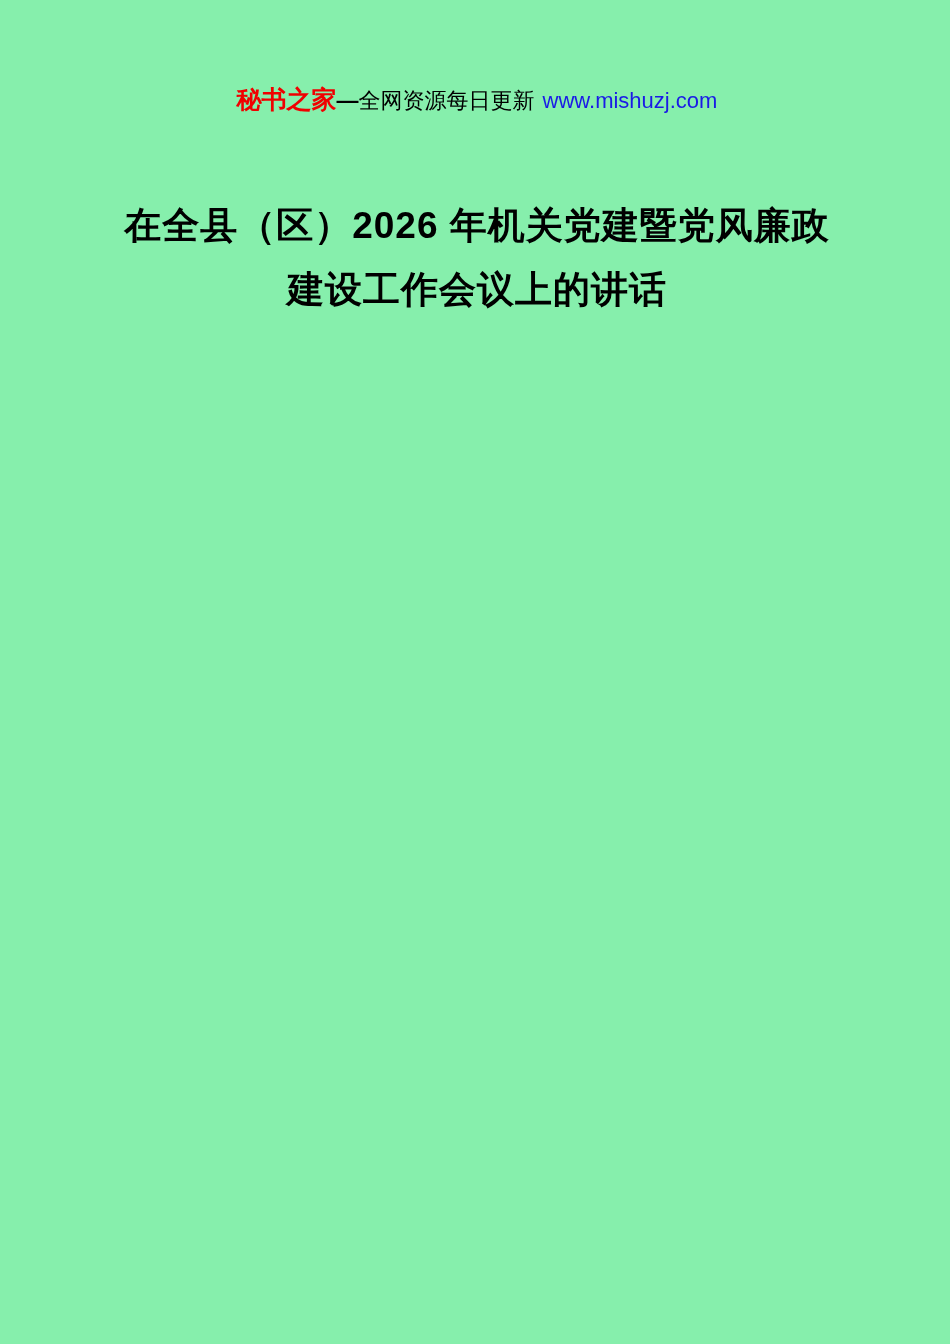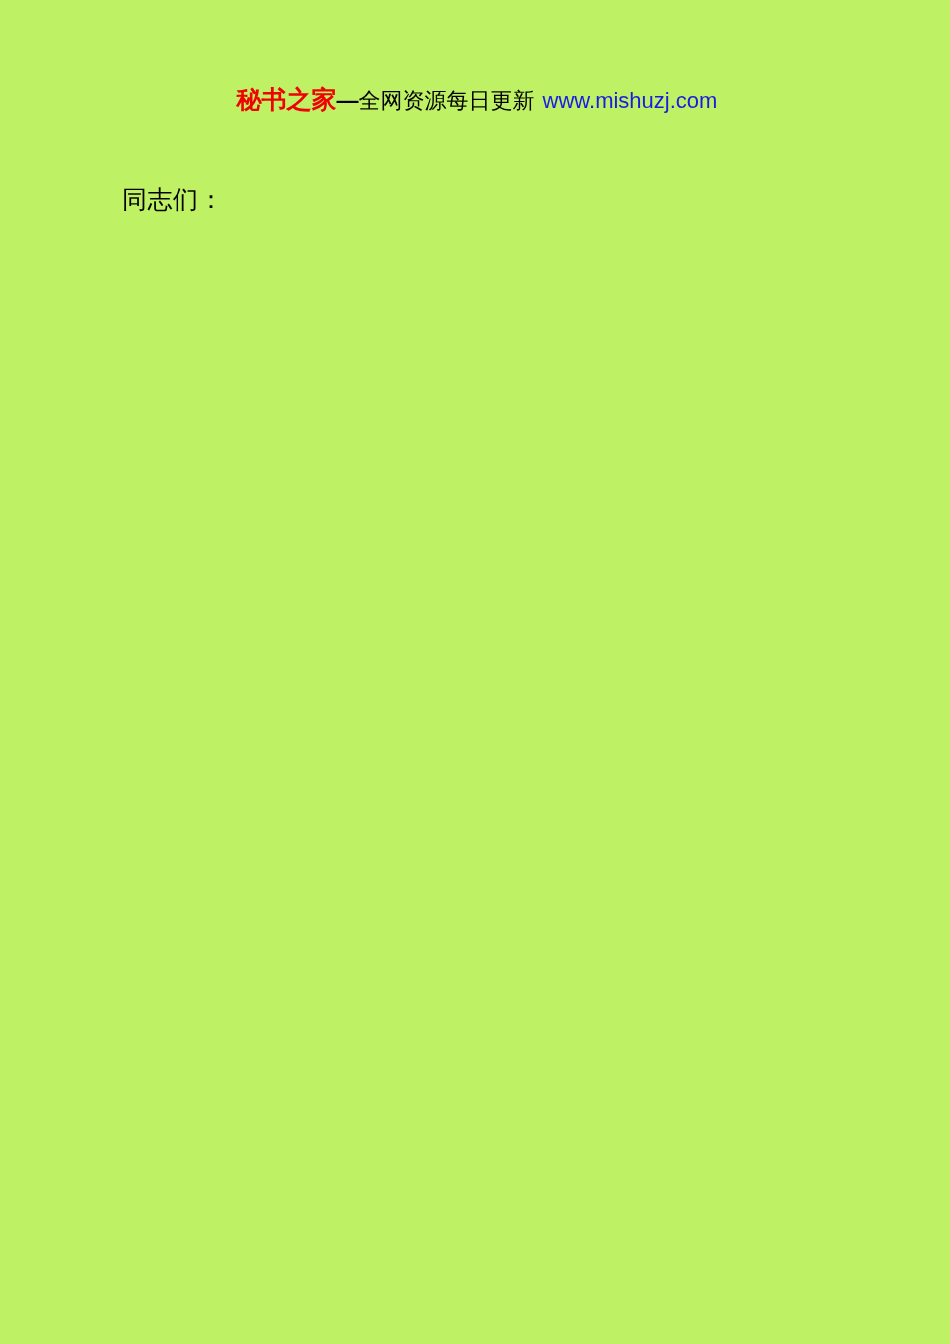--- a/index.html
+++ b/index.html
@@ -5,21 +5,21 @@
   html, body {
     margin: 0;
     padding: 0;
     background: #ffffff;
   }
   .page {
     position: relative;
     width: 950px;
     height: 1344px;
     box-sizing: border-box;
-    background: #bef264;
+    background: #86efac;
     padding: 82px 118px 0 122px;
     font-family: "Liberation Sans", sans-serif;
     color: #000000;
     overflow: hidden;
   }
   .site-header {
     text-align: center;
     font-size: 22px;
     line-height: 34px;
     white-space: nowrap;
@@ -65,18 +65,18 @@
 </style>
 </head>
 <body>
 
 <div class="page">
 
   <div class="site-header">
     <span class="brand">秘书之家</span><span class="dash">—</span><span class="tagline">全网资源每日更新</span><span class="url">www.mishuzj.com</span>
   </div>
 
+  <h1 class="doc-title">在全县（区）2026 年机关党建暨党风廉政建设工作会议上的讲话</h1>
 
   <div class="doc-body">
-    <p>同志们：</p>
   </div>
 
 </div>
 
 </body></html>

